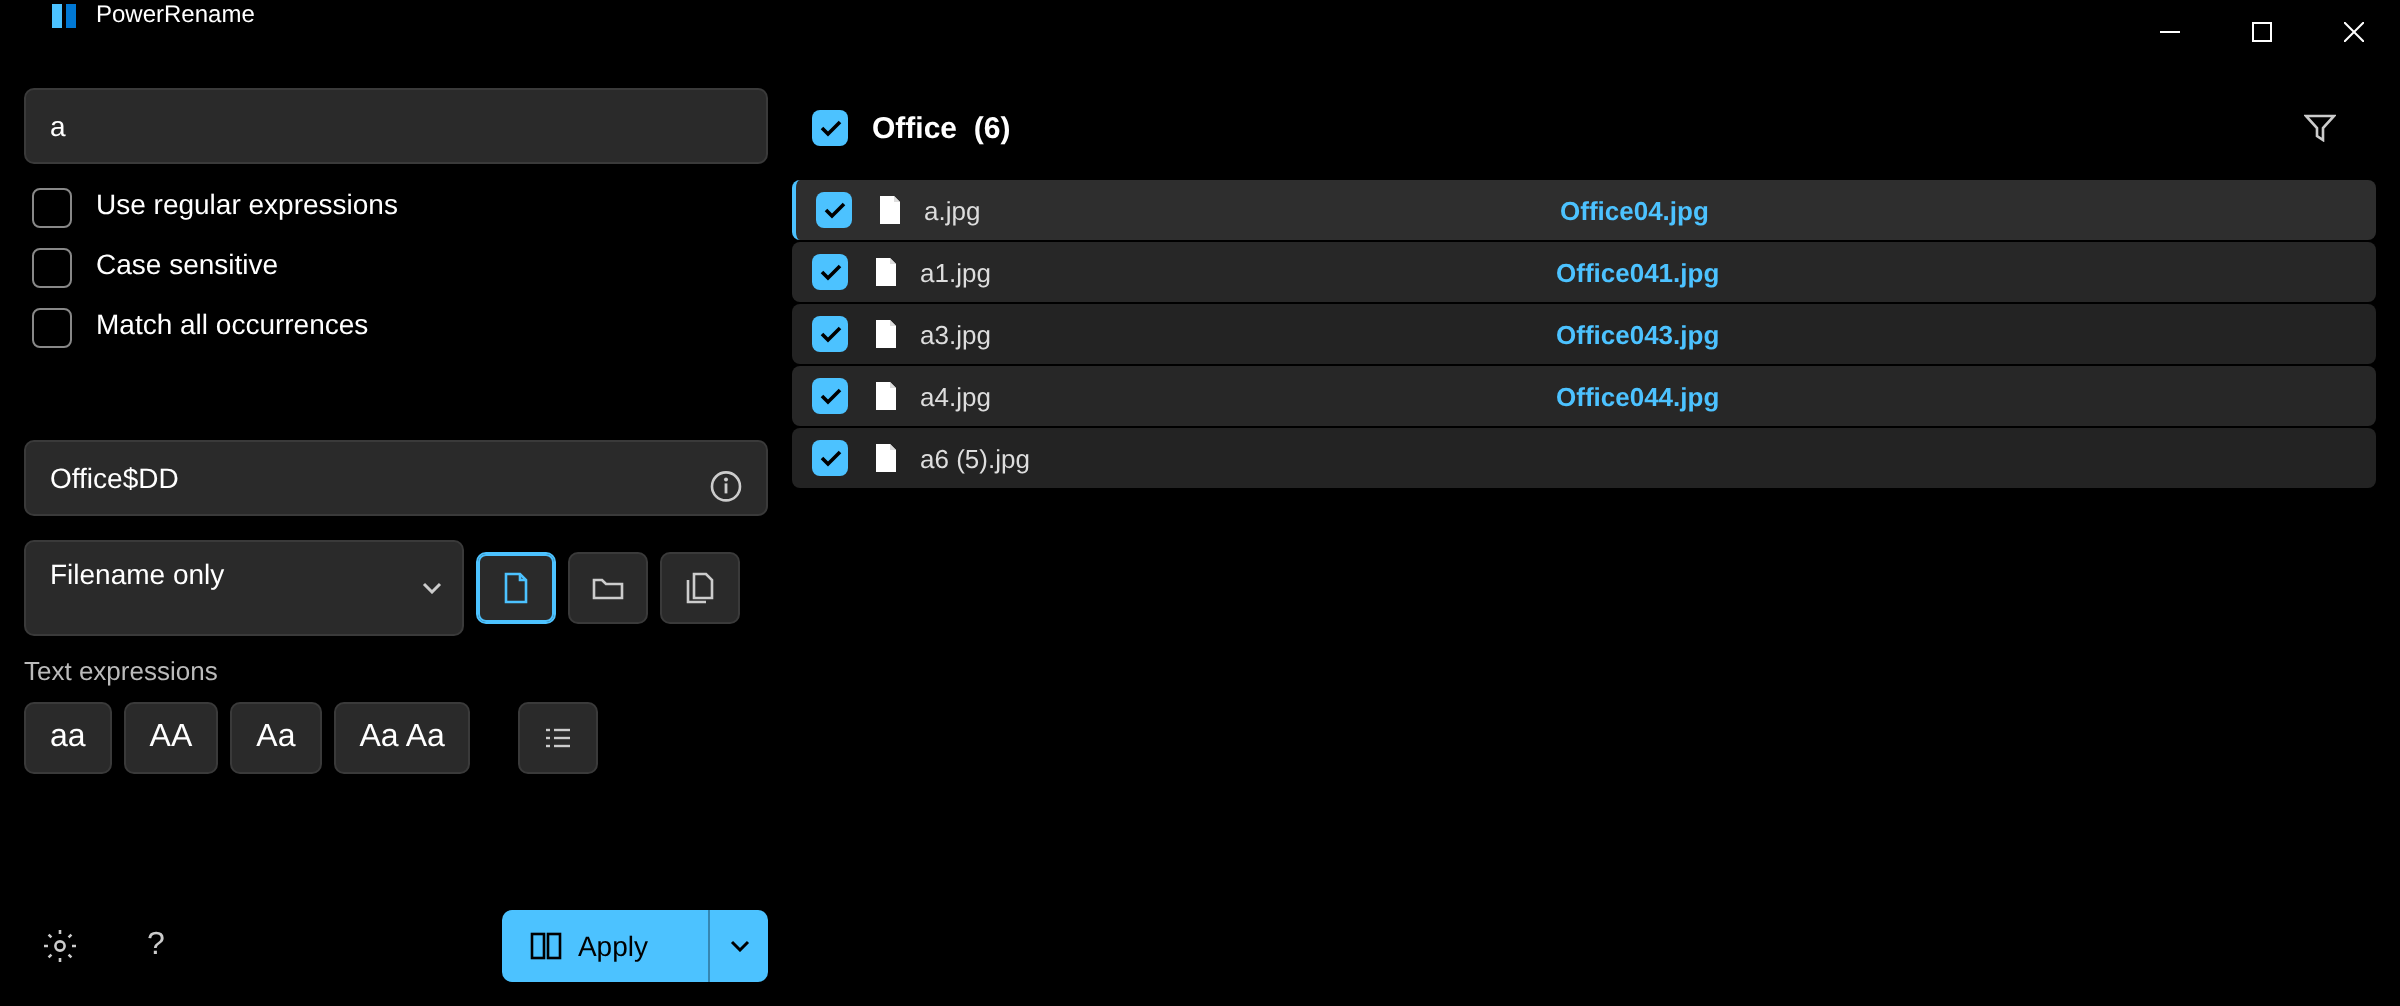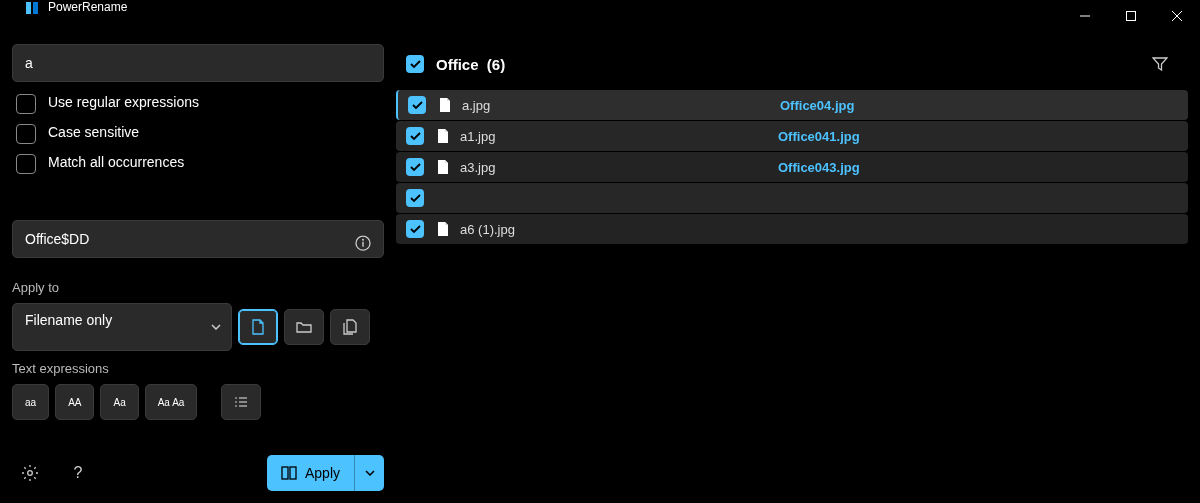--- a/index.html
+++ b/index.html
@@ -18,24 +18,24 @@
     .spacer-1 { height: 36px; }
     .input-wrapper { position: relative; }
     .info-icon { position: absolute; right: 12px; top: 50%; transform: translateY(-60%); width: 18px; height: 18px; display: flex; align-items: center; justify-content: center; color: #ccc; }
     .section-label { font-size: 13px; color: #bbb; margin-bottom: 8px; margin-top: 10px; }
     .apply-row { display: flex; gap: 6px; align-items: center; }
     .dropdown { flex: 1; max-width: 220px; background: #2a2a2a; border: 1px solid #3a3a3a; border-radius: 5px; padding: 8px 32px 22px 12px; color: #fff; font-size: 14px; position: relative; display: flex; align-items: center; }
     .dropdown-chevron { position: absolute; right: 10px; top: 50%; transform: translateY(-50%); }
     .icon-toggle { width: 40px; height: 36px; border: 1px solid #3a3a3a; border-radius: 5px; display: flex; align-items: center; justify-content: center; background: #2a2a2a; }
     .icon-toggle.active { border-color: #4cc2ff; background: #2a2a2a; box-shadow: inset 0 0 0 1px #4cc2ff; }
     .format-row { display: flex; gap: 6px; align-items: center; }
-    .format-btn { height: 36px; padding: 0 12px; border: 1px solid #3a3a3a; border-radius: 5px; display: flex; align-items: center; justify-content: center; background: #2a2a2a; font-size: 10px; color: #fff; }
+    .format-btn { height: 36px; padding: 0 12px; border: 1px solid #3a3a3a; border-radius: 5px; display: flex; align-items: center; justify-content: center; background: #2a2a2a; font-size: 16px; color: #fff; }
     .bottom-bar { margin-top: auto; display: flex; align-items: center; gap: 12px; padding-top: 12px; }
     .ghost-btn { width: 36px; height: 36px; display: flex; align-items: center; justify-content: center; color: #ccc; border-radius: 5px; }
-    .apply-btn { margin-left: auto; display: flex; align-items: center; height: 36px; background: #4cc2ff; border-radius: 5px; overflow: hidden; }
+    .apply-btn { margin-left: auto; display: flex; align-items: center; height: 36px; background: #4cc2ff; border-radius: 5px; overflow: hidden; gap: 16px; }
     .apply-main { display: flex; align-items: center; gap: 8px; padding: 0 14px; color: #000; font-size: 14px; height: 100%; }
     .apply-split { width: 30px; height: 100%; display: flex; align-items: center; justify-content: center; border-left: 1px solid rgba(0,0,0,0.3); }
     .right-panel { flex: 1; display: flex; flex-direction: column; }
     .table-header { display: flex; align-items: center; height: 40px; gap: 12px; padding: 0 10px; margin-bottom: 6px; }
     .col-original { flex: 0 0 330px; display: flex; align-items: center; gap: 10px; font-weight: 600; font-size: 15px; }
     .col-renamed { flex: 1; font-weight: 600; font-size: 15px; }
     .filter-icon { width: 36px; display: flex; justify-content: center; }
     .file-row { display: flex; align-items: center; height: 30px; gap: 12px; padding: 0 10px; border-radius: 4px; margin-bottom: 1px; }
     .file-row:nth-child(odd) { background: #232323; }
     .file-row:nth-child(even) { background: #272727; }
@@ -99,21 +99,20 @@
       <input class="text-input" value="Office$DD" style="">
       <span class="info-icon">
         <svg width="16" height="16" viewBox="0 0 16 16">
             <circle cx="8" cy="8" r="7" fill="none" stroke="#ccc" stroke-width="1.3"></circle>
             <circle cx="8" cy="4.5" r="1" fill="#ccc"></circle>
             <rect x="7.3" y="6.5" width="1.4" height="5" fill="#ccc"></rect>
           </svg>
       </span>
     </div>
 
-    <div class="section-label">Apply to</div>
     <div class="apply-row">
       <div class="dropdown">
         <span>Filename only</span>
         <svg class="dropdown-chevron" width="10" height="6" viewBox="0 0 10 6">
             <path d="M1 1 L5 5 L9 1" fill="none" stroke="#ccc" stroke-width="1.5"></path>
           </svg>
       </div>
       <div class="icon-toggle active">
         <svg width="14" height="16" viewBox="0 0 14 16">
             <path d="M2 1 L9 1 L12 4 L12 15 L2 15 Z" fill="none" stroke="#4cc2ff" stroke-width="1.3"></path>
@@ -241,30 +240,38 @@
       <span>a3.jpg</span>
     </div>
     <div class="file-renamed">Office043.jpg</div>
   </div>
         <div class="file-row">
     <div class="cb-small">
       <svg width="11" height="9" viewBox="0 0 11 9">
               <path d="M1 4 L4 7 L10 1" fill="none" stroke="#000" stroke-width="1.8"></path>
             </svg>
     </div>
-  </div>
-        <div class="file-row">
-    <div class="cb-small">
-      <svg width="11" height="9" viewBox="0 0 11 9">
-              <path d="M1 4 L4 7 L10 1" fill="none" stroke="#000" stroke-width="1.8"></path>
-            </svg>
-    </div>
-    <div class="file-orig">
-      <svg class="file-icon" viewBox="0 0 14 16">
-              <path d="M2 1 L9 1 L12 4 L12 15 L2 15 Z" fill="#fff"></path>
-              <path d="M9 1 L9 4 L12 4" fill="#ddd"></path>
-            </svg>
-      <span>a6 (1).jpg</span>
+    <div class="file-orig">
+      <svg class="file-icon" viewBox="0 0 14 16">
+              <path d="M2 1 L9 1 L12 4 L12 15 L2 15 Z" fill="#fff"></path>
+              <path d="M9 1 L9 4 L12 4" fill="#ddd"></path>
+            </svg>
+      <span>a4.jpg</span>
+    </div>
+    <div class="file-renamed">Office044.jpg</div>
+  </div>
+        <div class="file-row">
+    <div class="cb-small">
+      <svg width="11" height="9" viewBox="0 0 11 9">
+              <path d="M1 4 L4 7 L10 1" fill="none" stroke="#000" stroke-width="1.8"></path>
+            </svg>
+    </div>
+    <div class="file-orig">
+      <svg class="file-icon" viewBox="0 0 14 16">
+              <path d="M2 1 L9 1 L12 4 L12 15 L2 15 Z" fill="#fff"></path>
+              <path d="M9 1 L9 4 L12 4" fill="#ddd"></path>
+            </svg>
+      <span>a6 (5).jpg</span>
     </div>
   </div>
       </div>
   </div>
 </div>
 
 </body></html>

